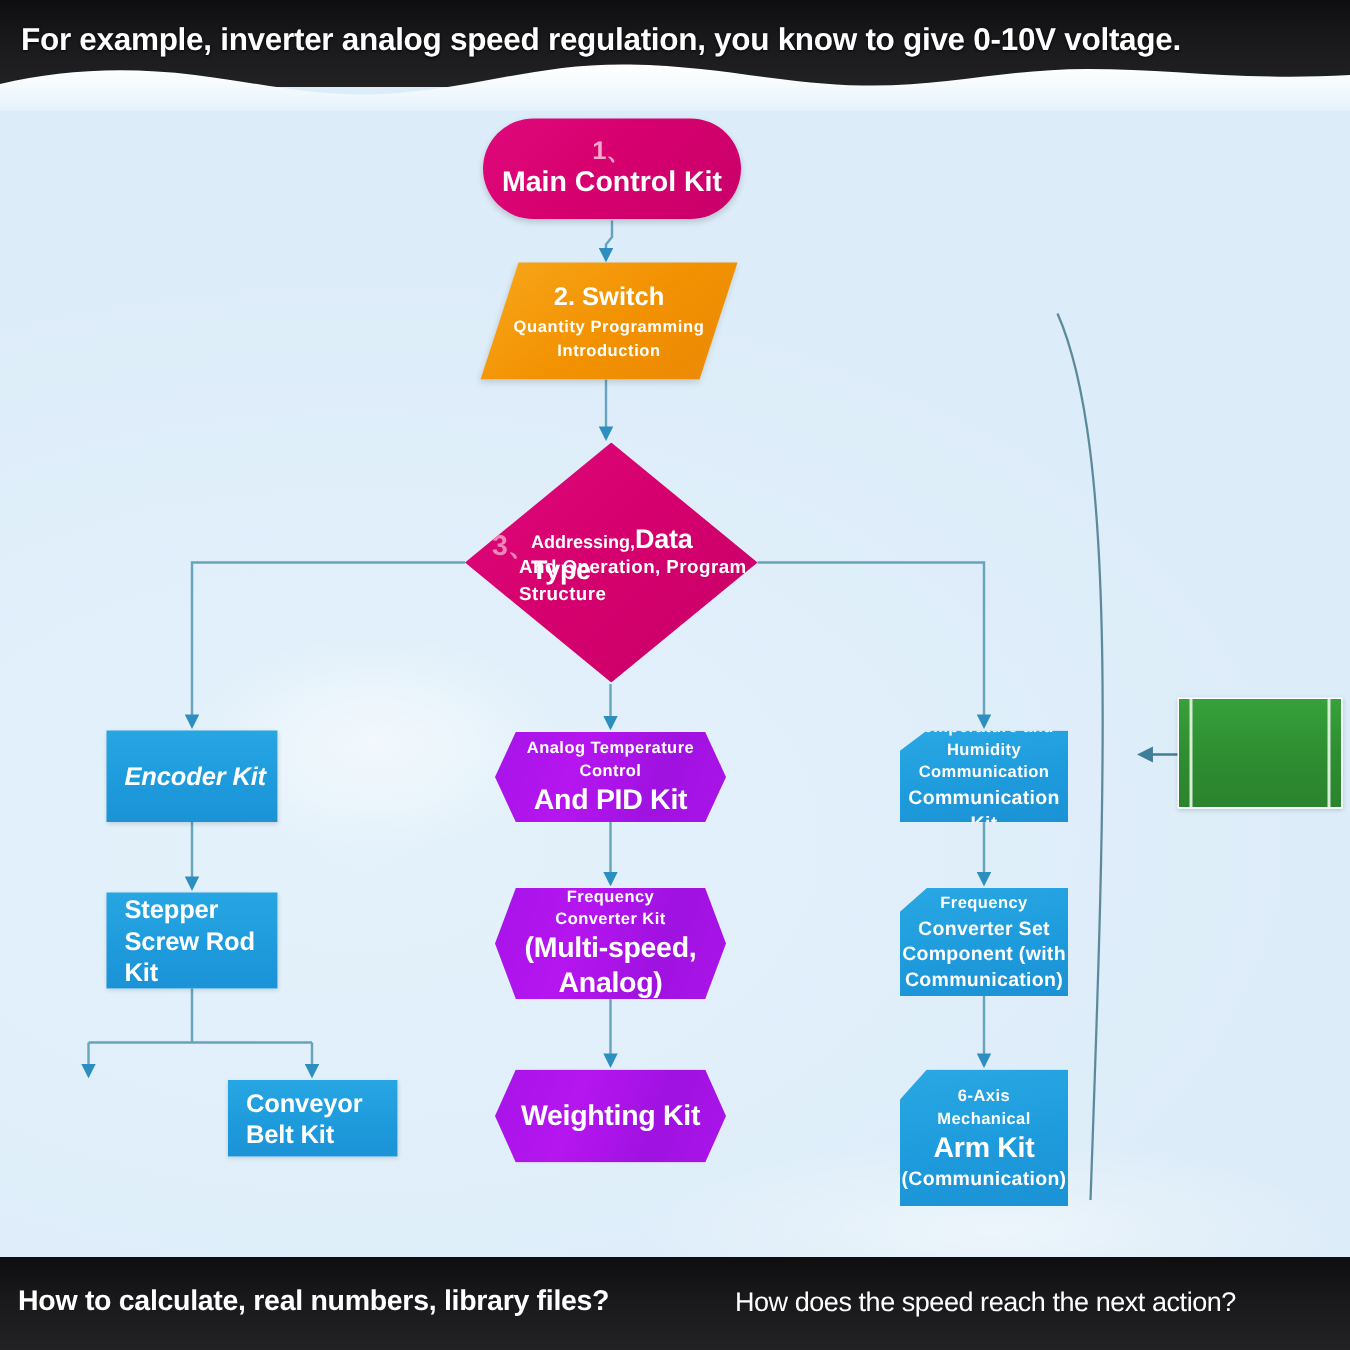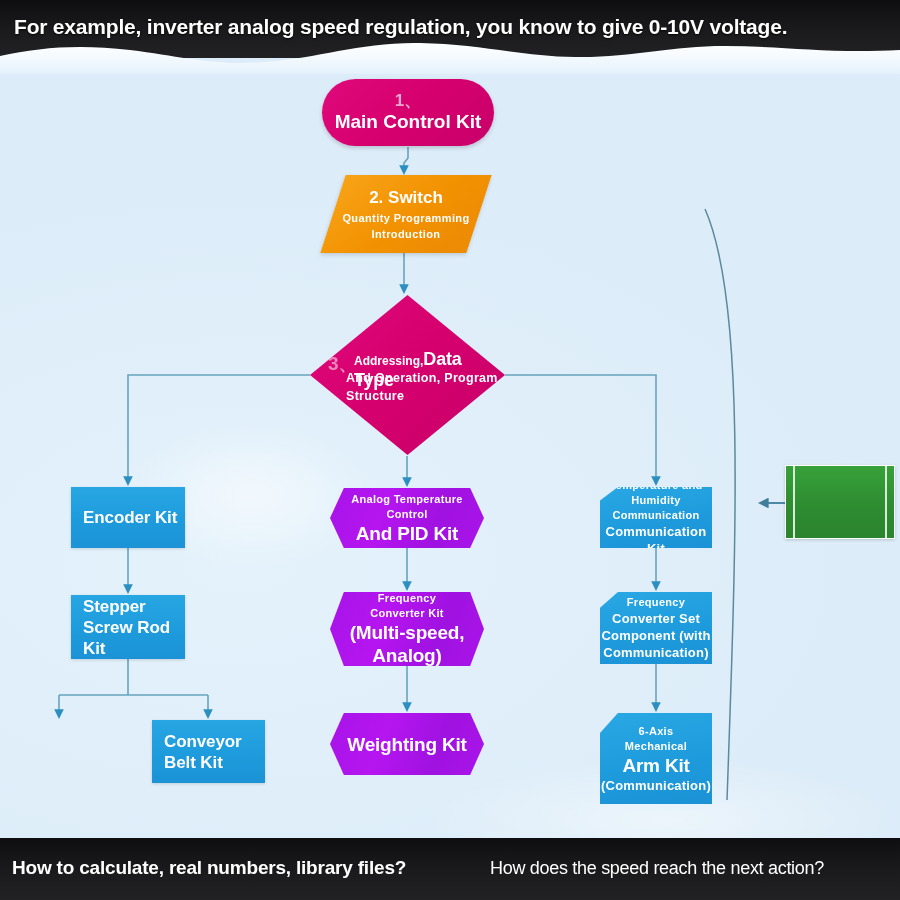--- a/index.html
+++ b/index.html
@@ -138,24 +138,24 @@
     box-shadow:0 1px 3px rgba(0,0,0,.18);
   }
   .n-green .vbarL{position:absolute;left:7px;top:0;width:2px;height:100%;background:#d8ecd8;}
   .n-green .vbarR{position:absolute;right:7px;top:0;width:2px;height:100%;background:#d8ecd8;}
   .n-green .gwrap{position:relative;z-index:2;display:flex;flex-direction:column;
       align-items:center;justify-content:center;height:100%;}
   .n-green .g1{font-size:11px;font-weight:bold;letter-spacing:.5px;line-height:14px;}
   .n-green .g2{font-size:16px;font-weight:bold;margin-top:1px;}
 
   
-  .nd-encoder{left:71px;top:487px;width:114px;height:61px;}
+  .nd-encoder{left:71px;top:487px;width:114px;height:61px;font-style:italic;}
   .nd-stepper{left:71px;top:595px;width:114px;height:64px;}
   .nd-servo{left:3px;top:720px;width:112px;height:63px;}
-  .nd-conveyor{left:152px;top:720px;width:113px;height:63px;}
+  .nd-conveyor{left:152px;top:720px;width:113px;height:51px;}
 
   .nd-pid{left:330px;top:488px;width:154px;height:60px;}
   .nd-freq{left:330px;top:592px;width:154px;height:74px;}
   .nd-weight{left:330px;top:713px;width:154px;height:62px;}
 
   .nd-comm{left:600px;top:487px;width:112px;height:61px;}
   .nd-fcset{left:600px;top:592px;width:112px;height:72px;}
   .nd-arm{left:600px;top:713px;width:112px;height:91px;}
 </style>
 </head>

